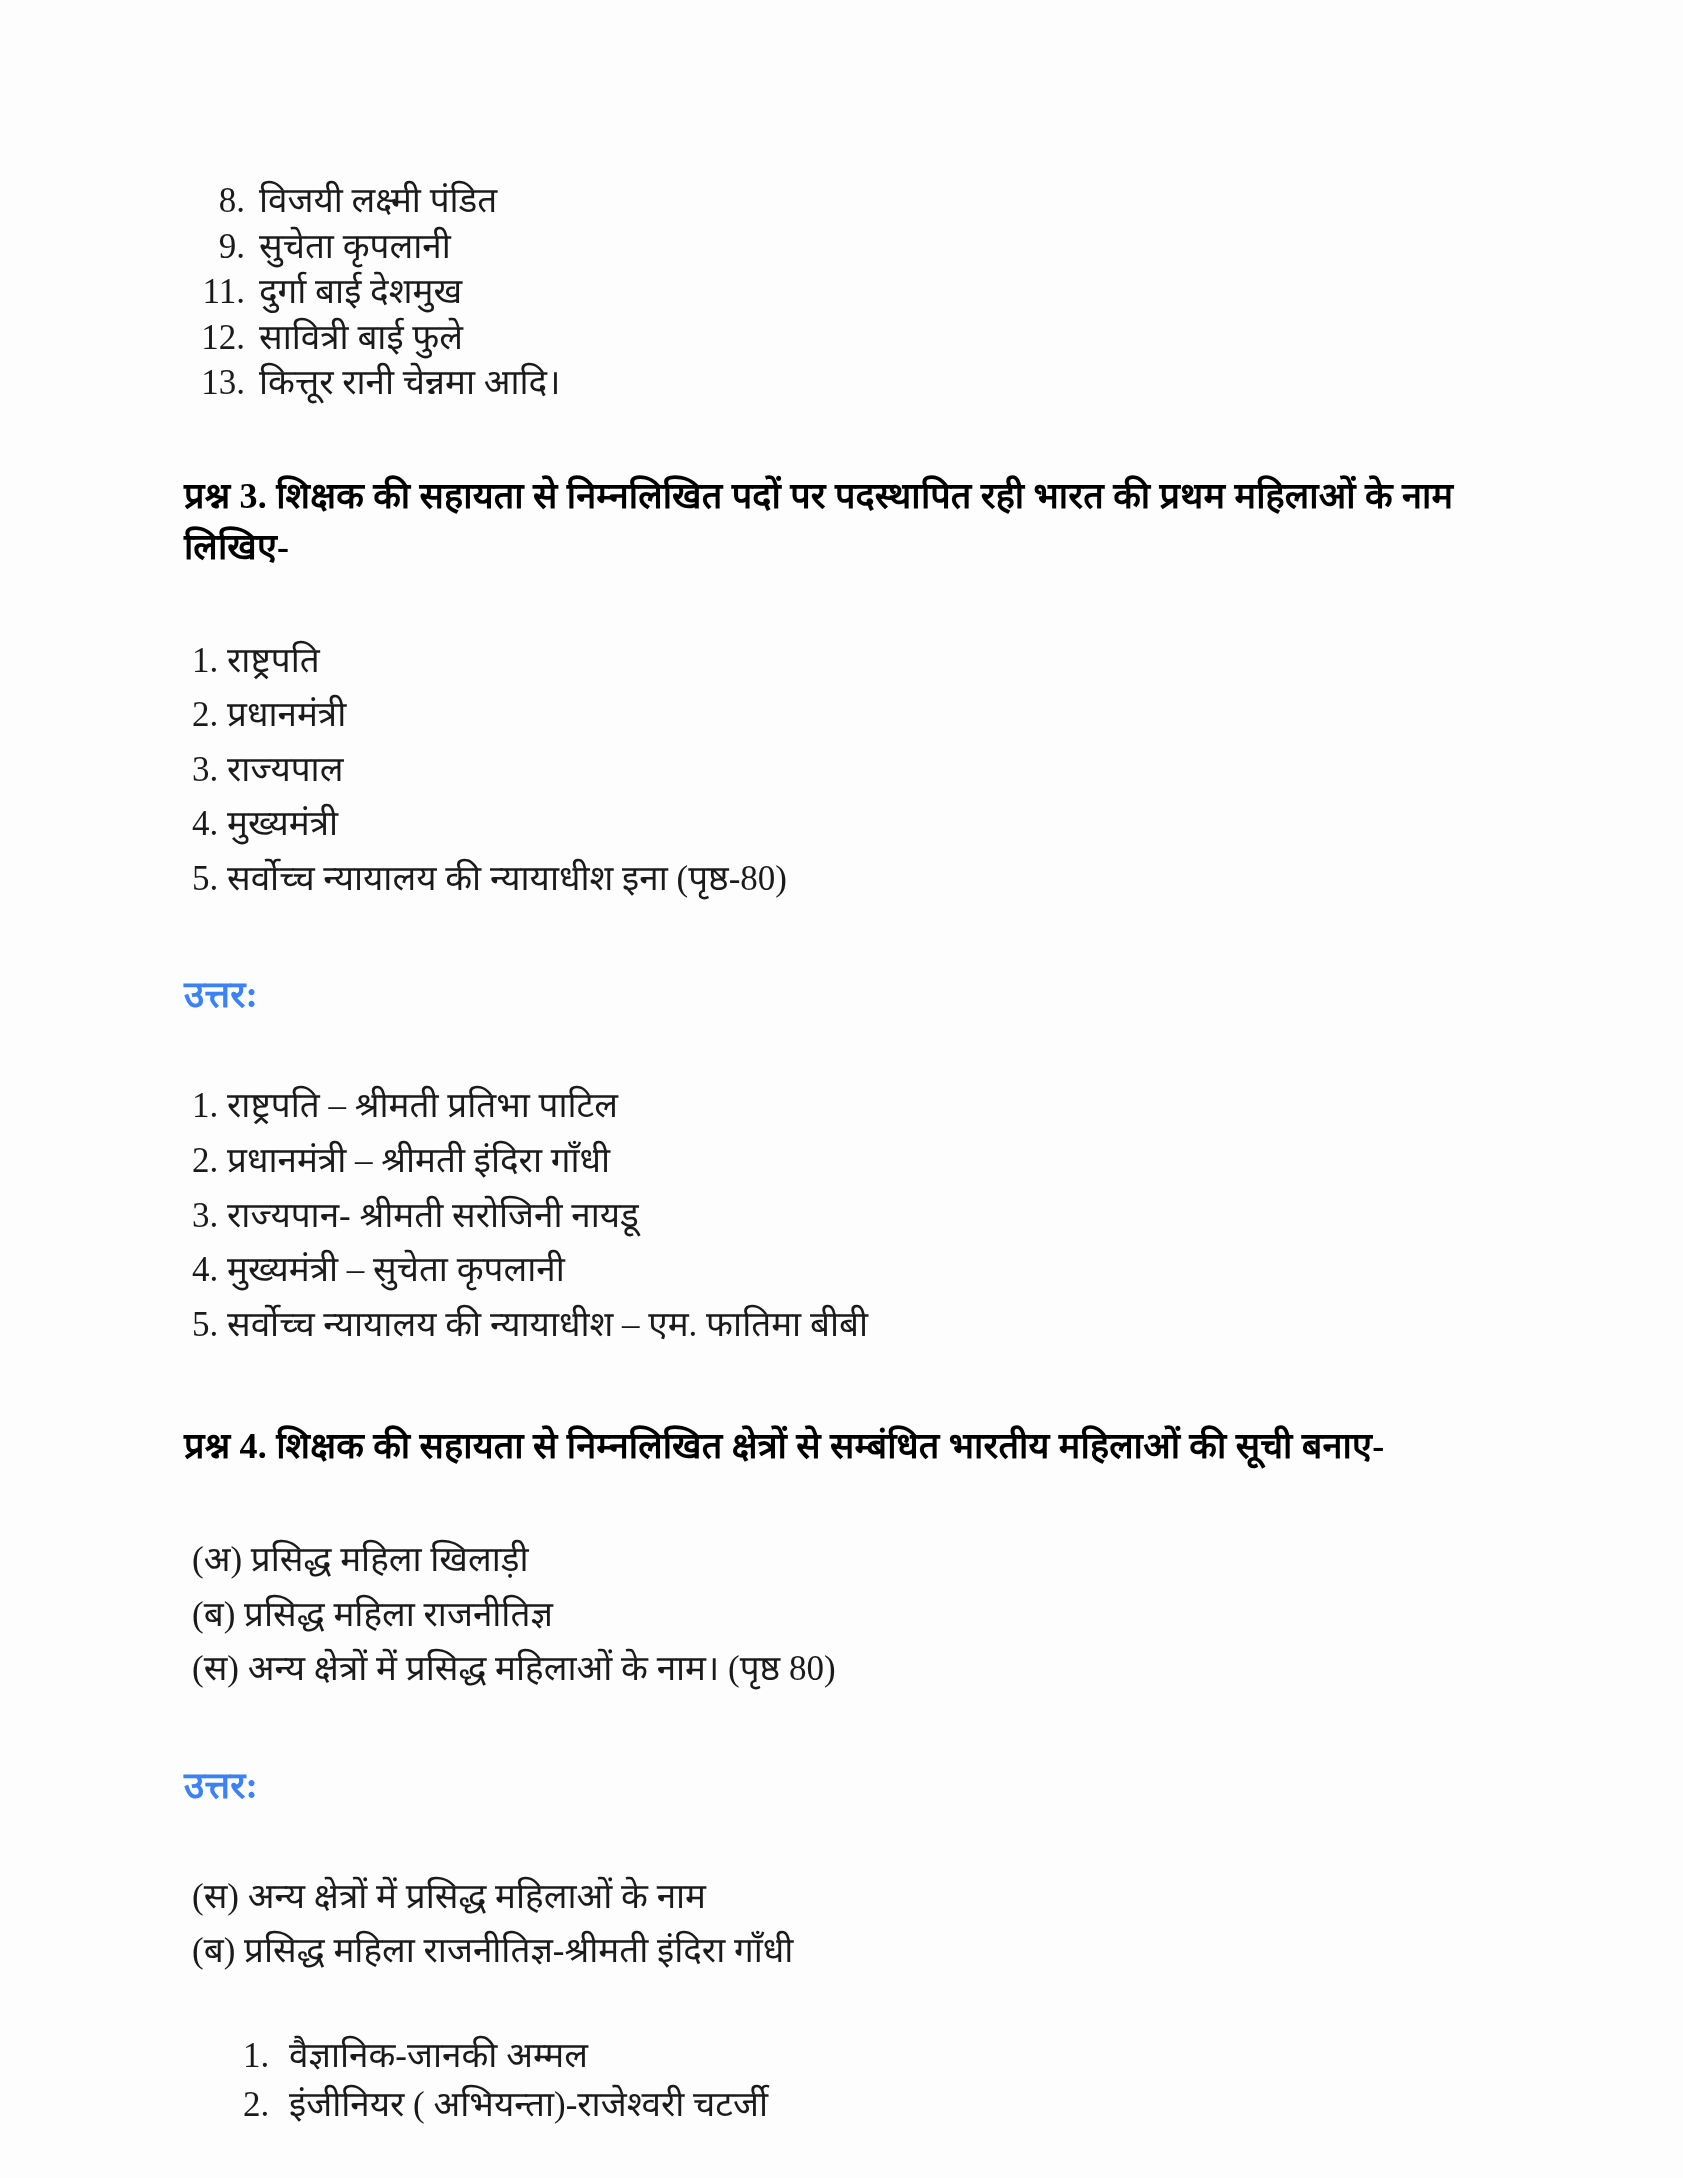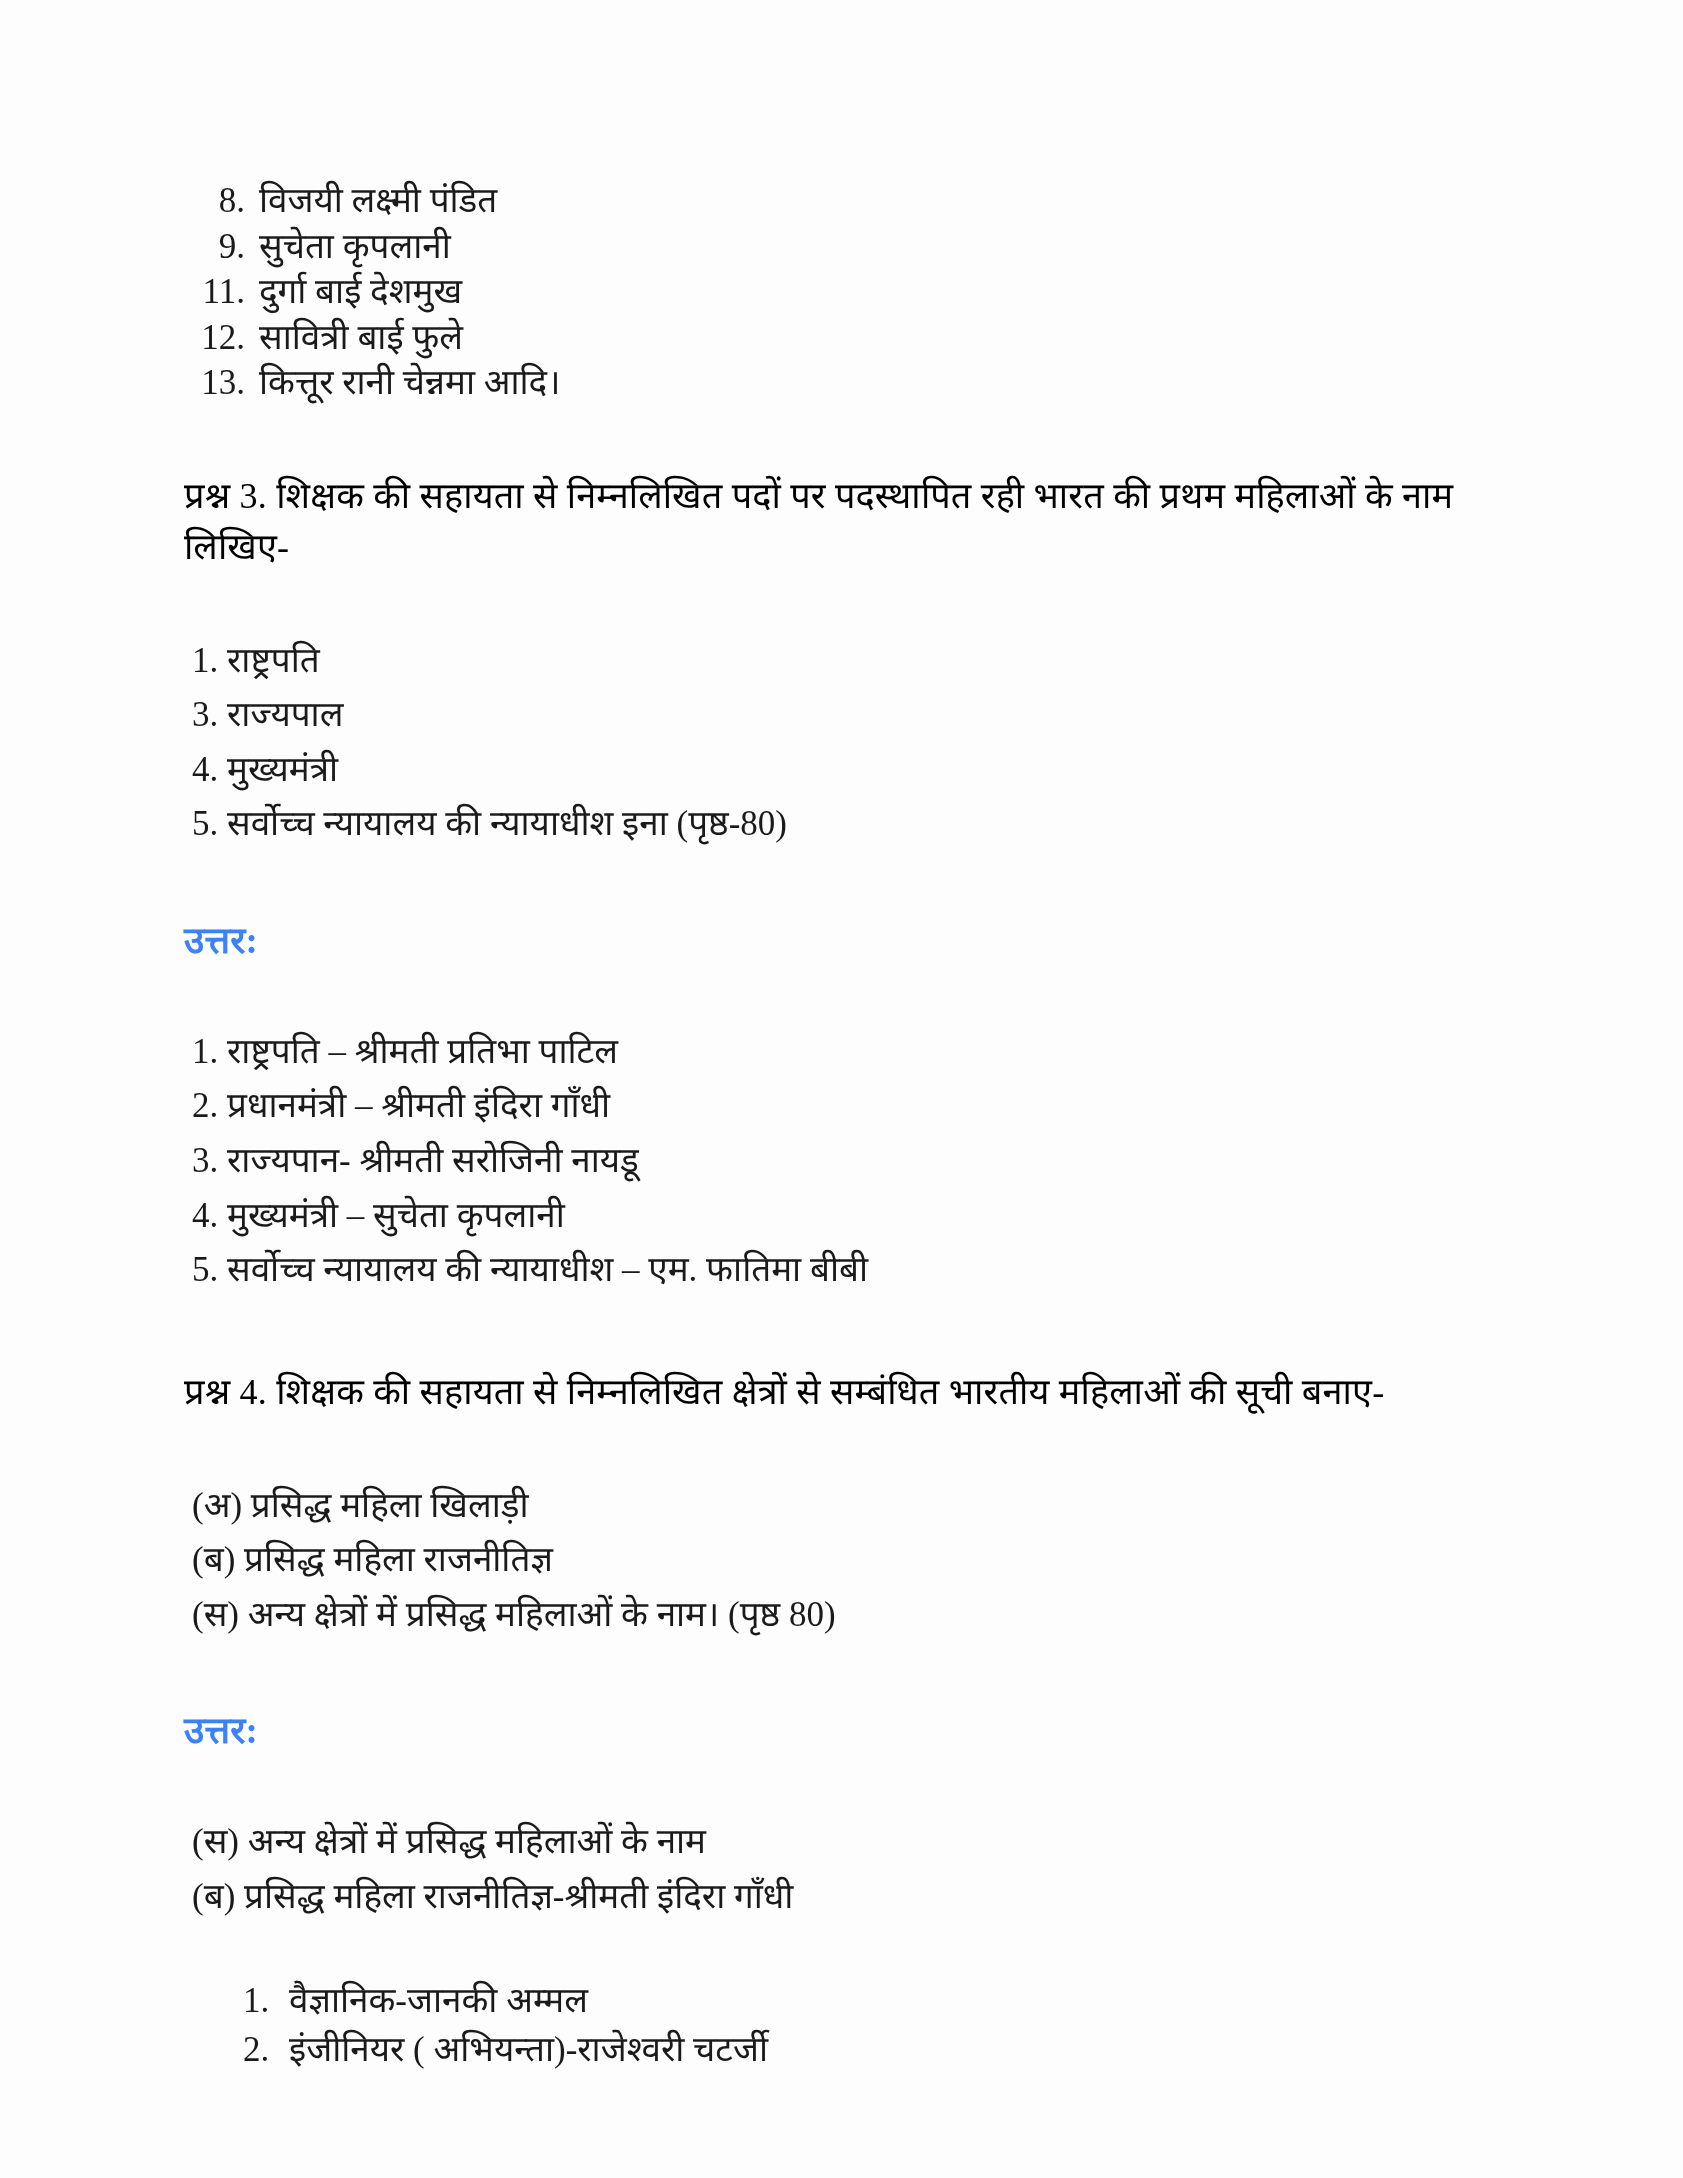--- a/index.html
+++ b/index.html
@@ -26,21 +26,21 @@
 
   .content {
     position: absolute;
     left: 184px;
     top: 178px;
     width: 1317px;
   }
 
   .heading {
     font-size: 36px;
-    font-weight: normal;
+    font-weight: bold;
     line-height: 1.42;
     color: #000000;
     margin: 0;
     letter-spacing: 0.2px;
   }
 
   .answer-label {
     font-size: 37px;
     font-weight: bold;
     color: #3b82f6;
@@ -140,20 +140,21 @@
     </ol>
 
     <div class="gap-xl"></div>
 
     <p class="heading">प्रश्न 3. शिक्षक की सहायता से निम्नलिखित पदों पर पदस्थापित रही भारत की प्रथम महिलाओं के नाम लिखिए-</p>
 
     <div class="gap-lg"></div>
 
     <ul class="plain-list">
       <li>1. राष्ट्रपति</li>
+      <li>2. प्रधानमंत्री</li>
       <li>3. राज्यपाल</li>
       <li>4. मुख्यमंत्री</li>
       <li>5. सर्वोच्च न्यायालय की न्यायाधीश इना (पृष्ठ-80)</li>
     </ul>
 
     <div class="gap-lg"></div>
 
     <p class="answer-label">उत्तर:</p>
 
     <div class="gap-lg"></div>

